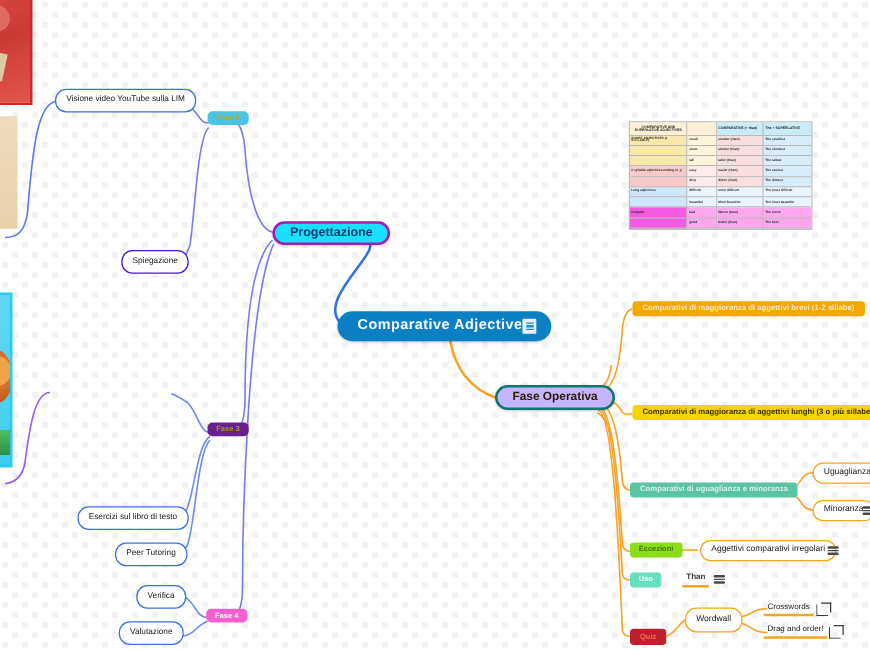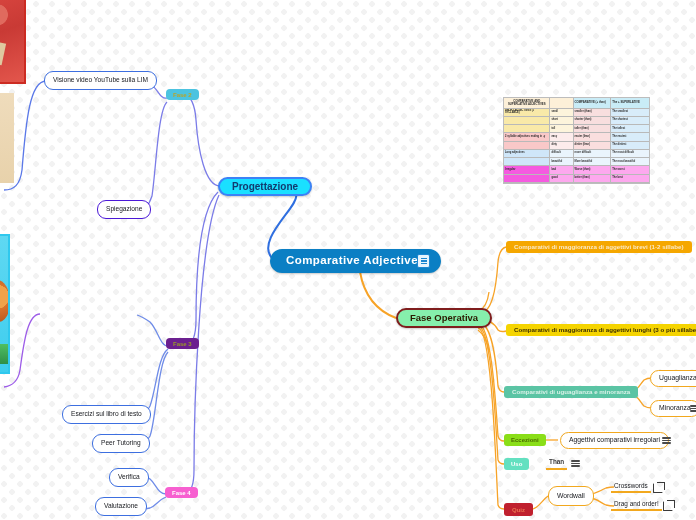--- a/index.html
+++ b/index.html
@@ -19,26 +19,26 @@
         justify-content:center;white-space:nowrap;line-height:1;}
 
   
   .central{
     background:#0b7fc4;color:#ffffff;border:2px solid #0b7fc4;border-radius:16px;
     font-size:11.5px;font-weight:bold;letter-spacing:.4px;padding:0 14px;
     box-shadow:0 1px 2px rgba(0,0,0,.22);
   }
   
   .cyan-root{
-    background:#1ae0ff;color:#123a6e;border:2px solid #3b82f6;border-radius:14px;
+    background:#1ae0ff;color:#123a6e;border:2px solid #a21caf;border-radius:14px;
     font-size:10px;font-weight:bold;padding:0 12px;box-shadow:0 1px 2px rgba(0,0,0,.2);
   }
   
   .orange-root{
-    background:#86efac;color:#2b1c00;border:2px solid #7f1d1d;border-radius:13px;
+    background:#c4b5fd;color:#2b1c00;border:2px solid #0f766e;border-radius:13px;
     font-size:9.5px;font-weight:bold;padding:0 12px;box-shadow:0 1px 2px rgba(0,0,0,.2);
   }
   
   .box-blue{
     background:#ffffff;border:1.6px solid #3d6fe0;border-radius:9px;
     color:#16181d;font-size:6.6px;padding:0 8px;
   }
   .box-violet{
     background:#ffffff;border:1.8px solid #4b18d8;border-radius:9px;
     color:#16181d;font-size:6.6px;padding:0 8px;

